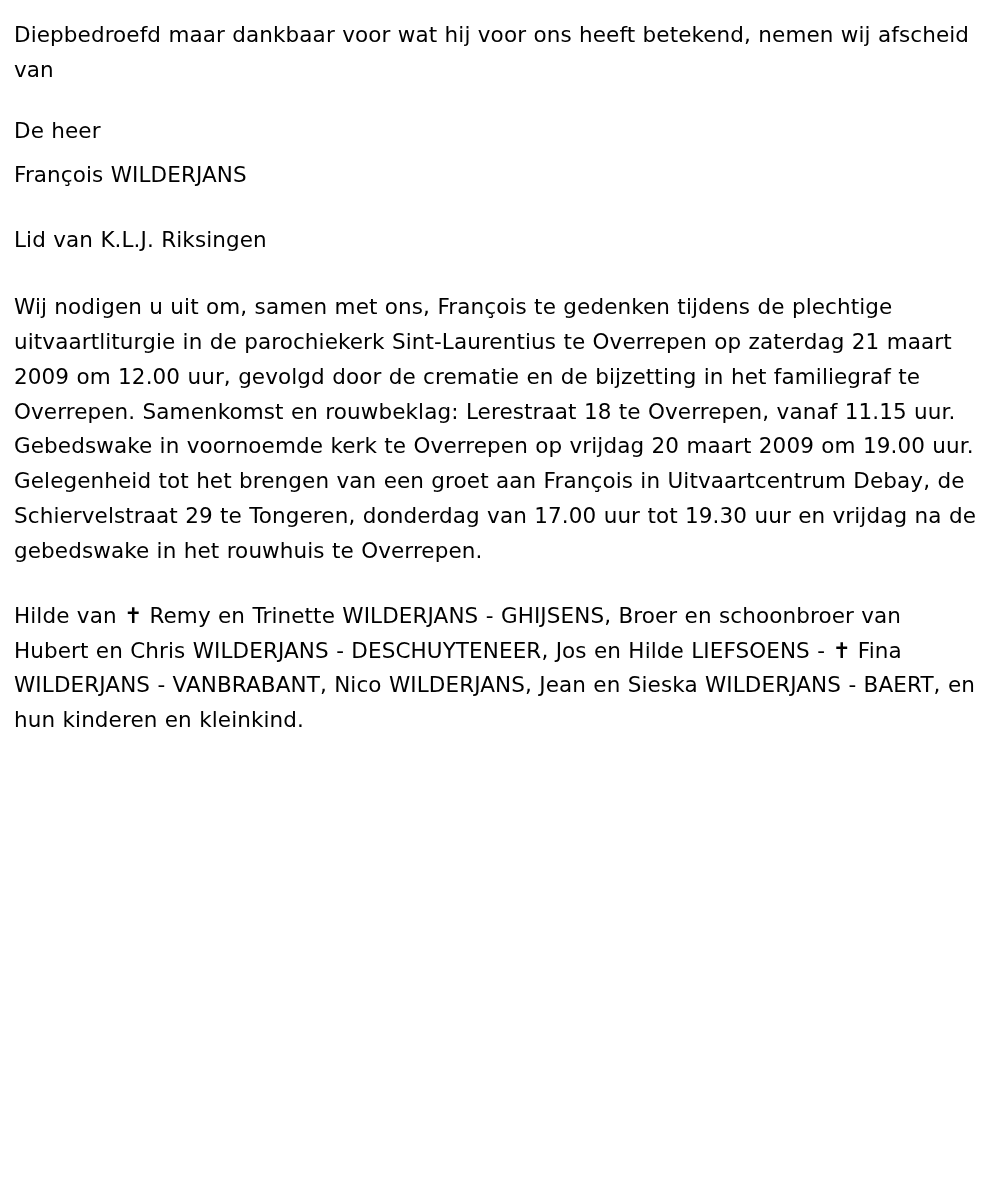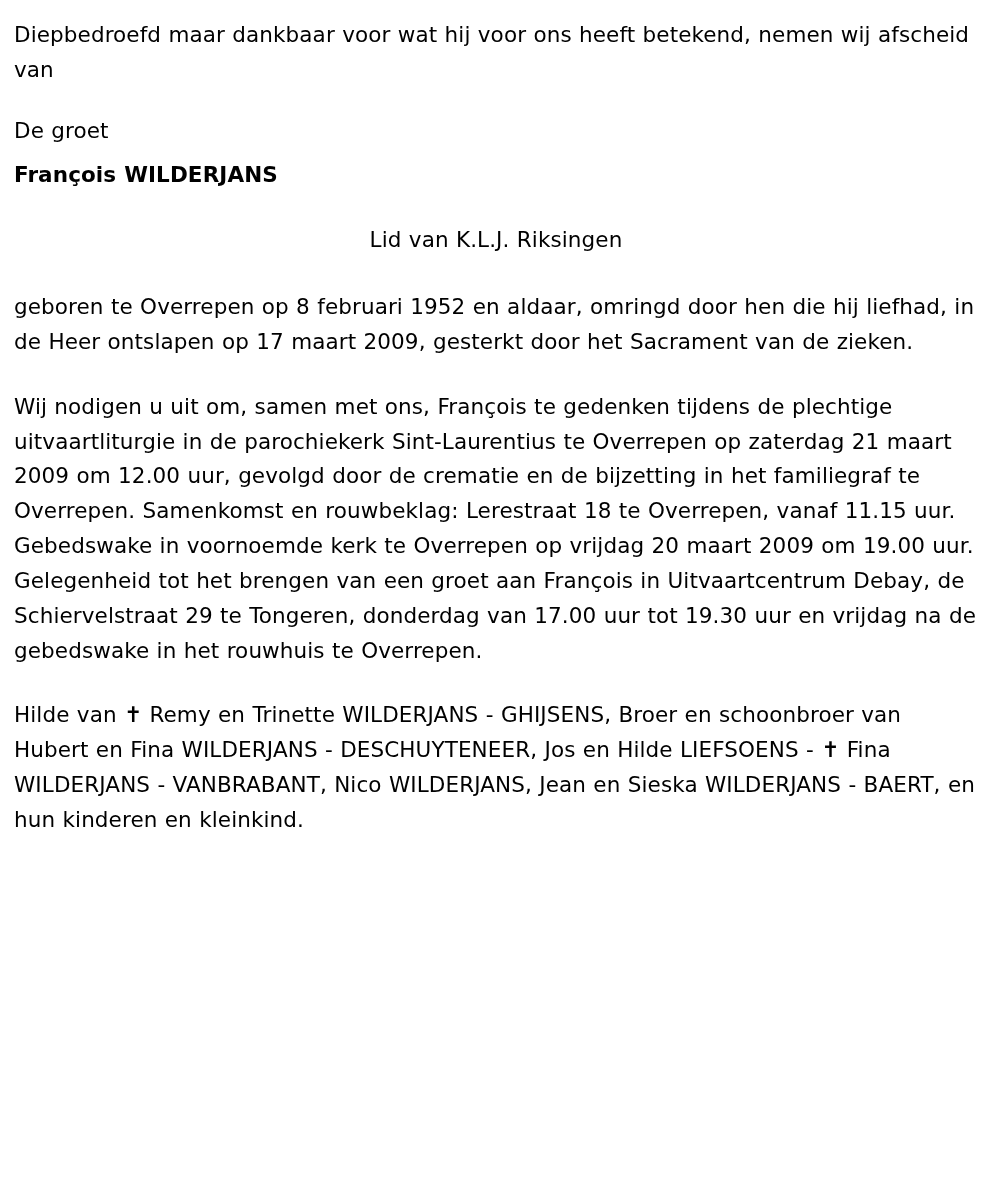--- a/index.html
+++ b/index.html
@@ -24,50 +24,48 @@
     line-height: 1.62;
     letter-spacing: 0.1px;
     margin: 0 0 26px 0;
     text-align: left;
     word-spacing: 0.4px;
   }
   .para.tight {
     margin-bottom: 10px;
   }
   .para.name {
-    font-weight: bold;
+    font-weight: normal;
     margin-bottom: 30px;
   }
   .para.member {
     margin-bottom: 32px;
-    text-align: center;
   }
   .para.block {
     margin-bottom: 30px;
   }
   .para.last {
     margin-bottom: 0;
   }
   .cross {
     font-family: "DejaVu Sans", sans-serif;
   }
 </style>
 </head>
 <body>
 
 <div class="page">
 
   <p class="para">Diepbedroefd maar dankbaar voor wat hij voor ons heeft betekend, nemen wij afscheid van</p>
 
-  <p class="para tight">De groet</p>
+  <p class="para tight">De heer</p>
 
   <p class="para name">François WILDERJANS</p>
 
   <p class="para member">Lid van K.L.J. Riksingen</p>
 
-  <p class="para block">geboren te Overrepen op 8 februari 1952 en aldaar, omringd door hen die hij liefhad, in de Heer ontslapen op 17 maart 2009, gesterkt door het Sacrament van de zieken.</p>
 
   <p class="para block">Wij nodigen u uit om, samen met ons, François te gedenken tijdens de plechtige uitvaartliturgie in de parochiekerk Sint-Laurentius te Overrepen op zaterdag 21 maart 2009 om 12.00 uur, gevolgd door de crematie en de bijzetting in het familiegraf te Overrepen. Samenkomst en rouwbeklag: Lerestraat 18 te Overrepen, vanaf 11.15 uur. Gebedswake in voornoemde kerk te Overrepen op vrijdag 20 maart 2009 om 19.00 uur. Gelegenheid tot het brengen van een groet aan François in Uitvaartcentrum Debay, de Schiervelstraat 29 te Tongeren, donderdag van 17.00 uur tot 19.30 uur en vrijdag na de gebedswake in het rouwhuis te Overrepen.</p>
 
-  <p class="para block"><span>Hilde van </span><span class="cross">✝</span><span> Remy en Trinette WILDERJANS - GHIJSENS, Broer en schoonbroer van Hubert en Fina WILDERJANS - DESCHUYTENEER, Jos en Hilde LIEFSOENS - </span><span class="cross">✝</span><span> Fina WILDERJANS - VANBRABANT, Nico WILDERJANS, Jean en Sieska WILDERJANS - BAERT, en hun kinderen en kleinkind.</span></p>
+  <p class="para block"><span>Hilde van </span><span class="cross">✝</span><span> Remy en Trinette WILDERJANS - GHIJSENS, Broer en schoonbroer van Hubert en Chris WILDERJANS - DESCHUYTENEER, Jos en Hilde LIEFSOENS - </span><span class="cross">✝</span><span> Fina WILDERJANS - VANBRABANT, Nico WILDERJANS, Jean en Sieska WILDERJANS - BAERT, en hun kinderen en kleinkind.</span></p>
 
 
 </div>
 
 </body></html>

